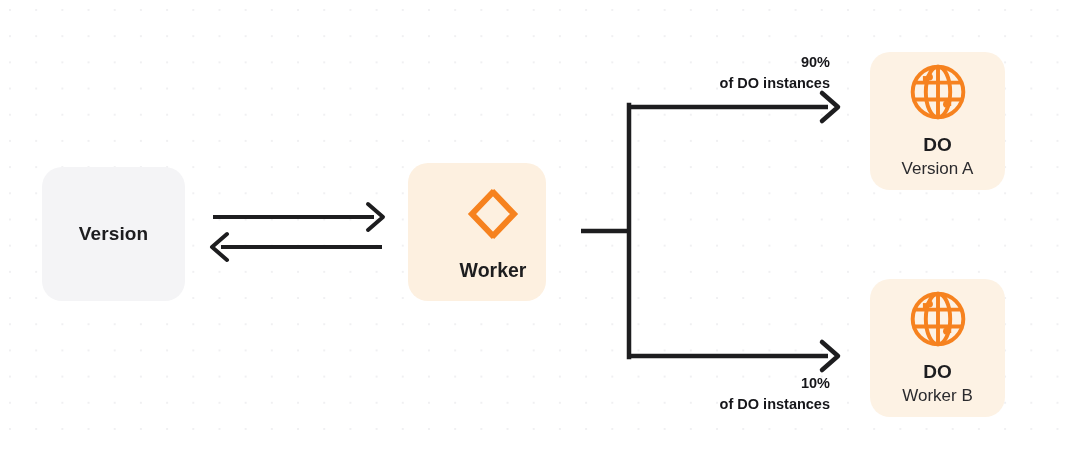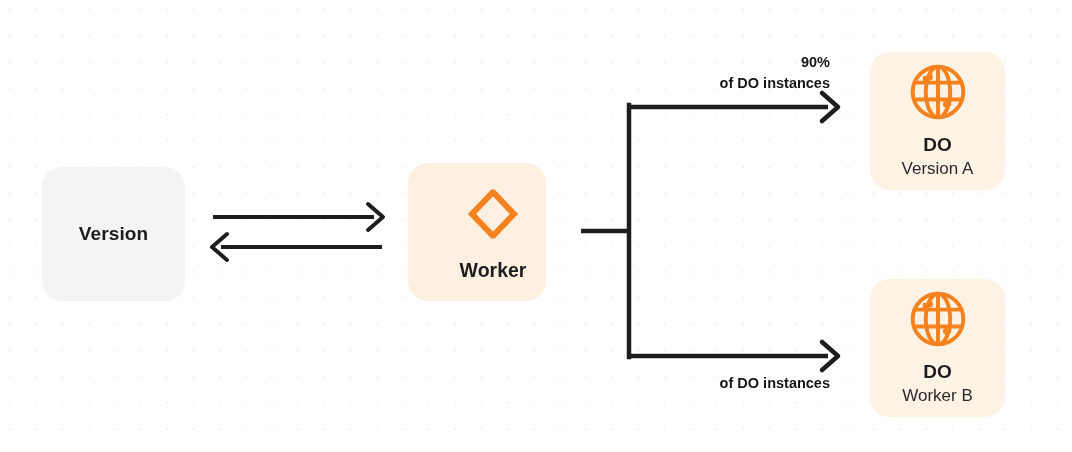--- a/index.html
+++ b/index.html
@@ -210,16 +210,17 @@
     <span class="node-title">DO</span>
     <span class="node-subtitle">Worker B</span>
   </div>
 
   <div class="edge-label label-top">
     <div>90%</div>
     <div>of DO instances</div>
   </div>
 
   <div class="edge-label label-bottom">
+    <div>10%</div>
     <div>of DO instances</div>
   </div>
 
 </div>
 
 </body></html>

